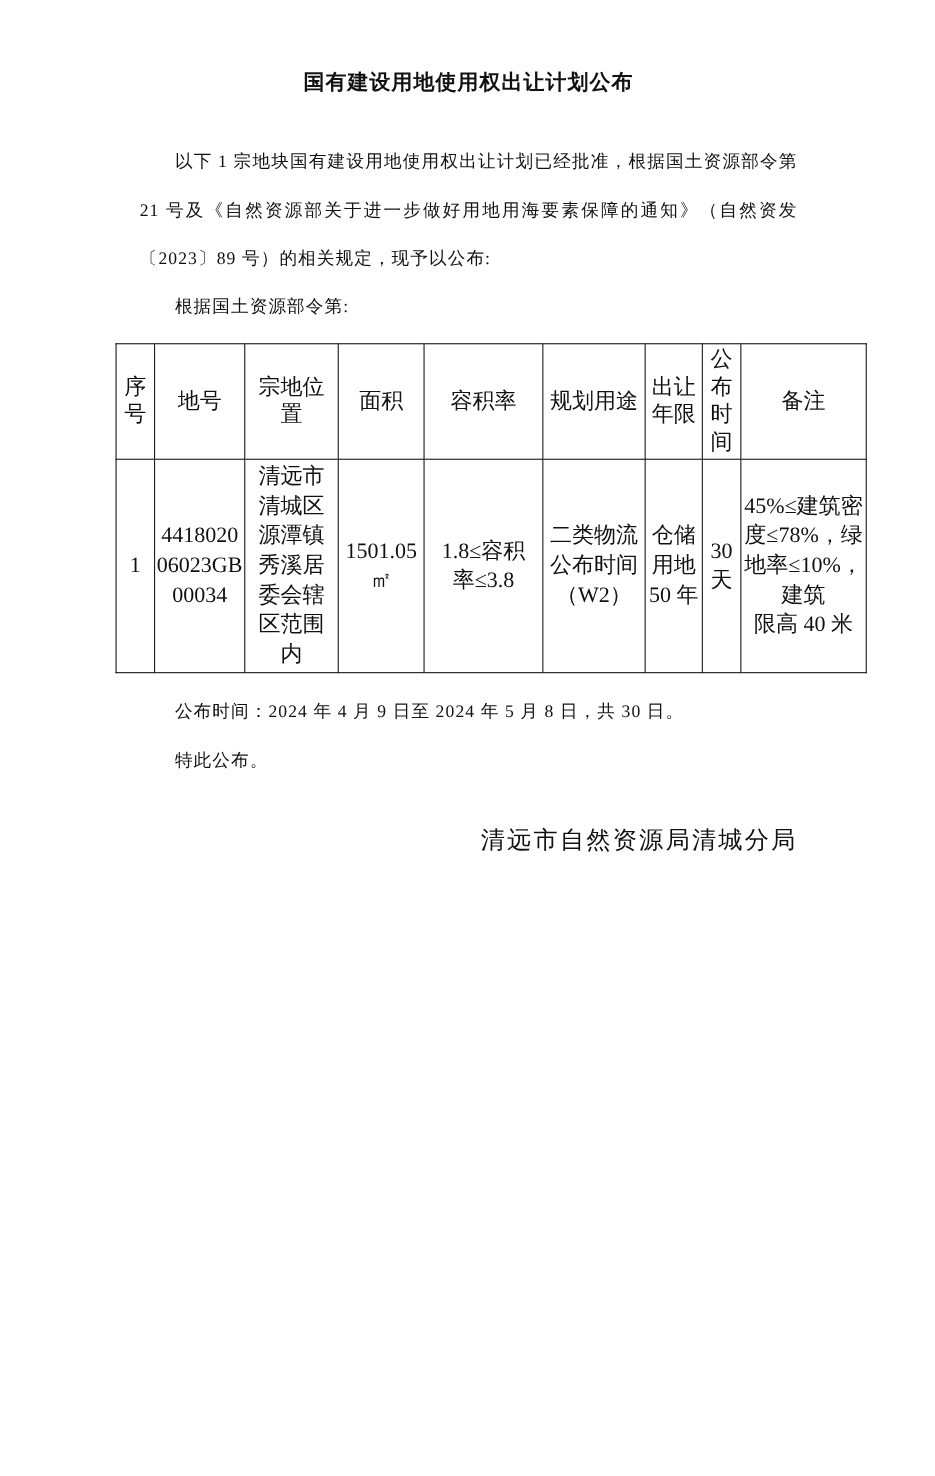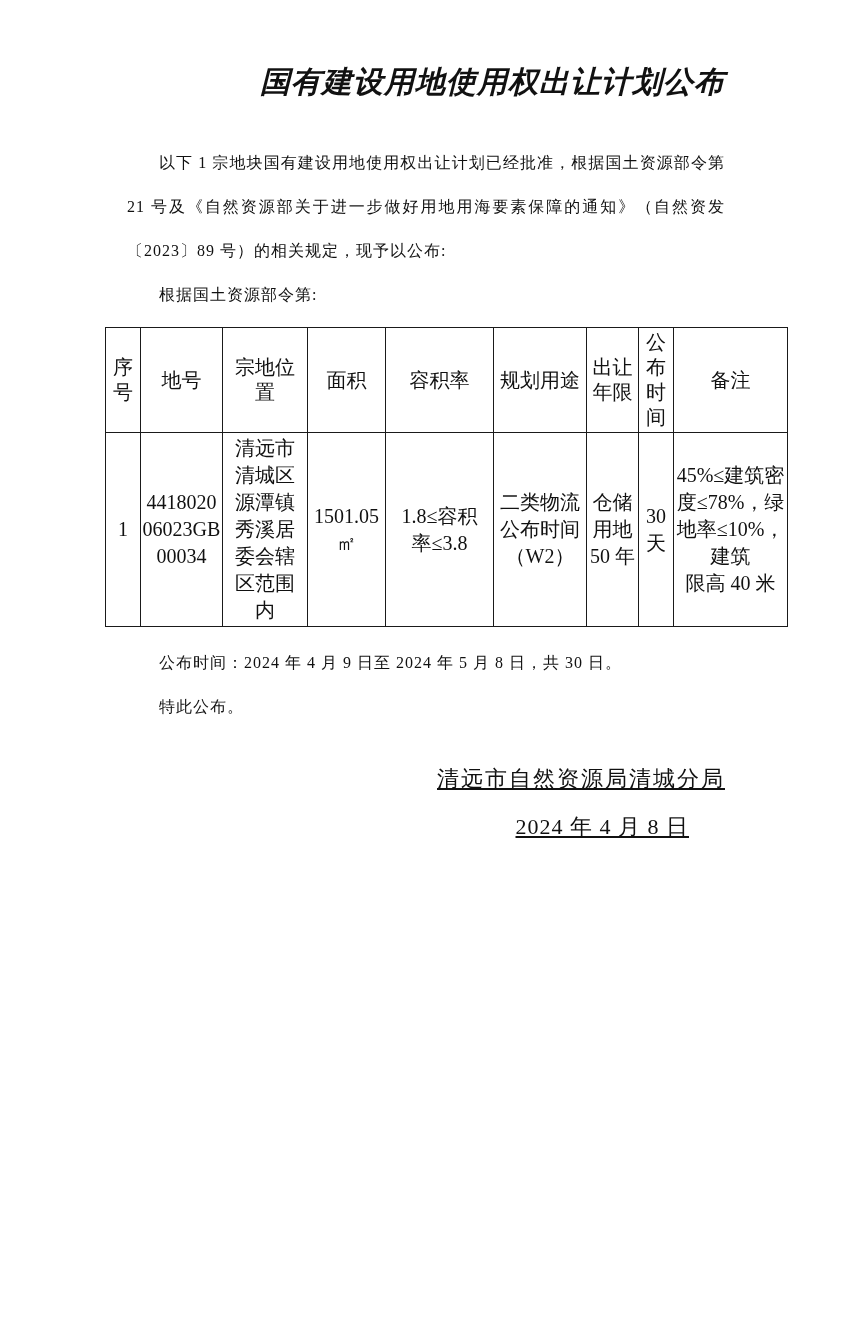--- a/index.html
+++ b/index.html
@@ -7,27 +7,26 @@
     position: relative;
     width: 850px;
     min-height: 1342px;
     box-sizing: border-box;
     background: #ffffff;
     color: #111111;
     font-family: "Liberation Serif", "DejaVu Serif", serif;
     padding: 52px 125px 20px 127px;
   }
   .doc-title {
-    text-align: right;
-    font-size: 30px;
+    text-align: center;
+    font-size: 19px;
     font-weight: bold;
     letter-spacing: 1px;
     margin: 10px 0 38px 0;
     white-space: nowrap;
-    font-style: italic;
   }
   .para {
     font-size: 16px;
     line-height: 44px;
     letter-spacing: 1px;
     text-align: justify;
     text-justify: inter-character;
     text-indent: 2em;
     margin: 0;
   }
@@ -45,21 +44,21 @@
     font-weight: normal;
     font-size: 20px;
     padding: 2px 1px;
     white-space: pre-line;
     word-break: break-all;
     overflow: hidden;
   }
   table.plot-table th { line-height: 25px; height: 100px; }
   table.plot-table td { line-height: 27px; height: 189px; }
   .after-table { margin-top: 14px; }
-  .signature { margin-top: 26px; text-align: right; text-decoration: underline; }
+  .signature { margin-top: 26px; text-align: right; }
   .sig-org {
     font-size: 22px;
     line-height: 48px;
     letter-spacing: 2px;
     white-space: nowrap;
   }
   .sig-date {
     font-size: 22px;
     line-height: 48px;
     letter-spacing: 1px;
@@ -140,16 +139,15 @@
       </tr>
     </tbody>
       </table>
   </div>
 
   <p class="para after-table">公布时间：2024 年 4 月 9 日至 2024 年 5 月 8 日，共 30 日。</p>
   <p class="para">特此公布。</p>
 
   <div class="signature">
     <div class="sig-org">清远市自然资源局清城分局</div>
-    <div class="sig-date">2024 年 4 月 8 日</div>
   </div>
 
 </div>
 
 </body></html>

